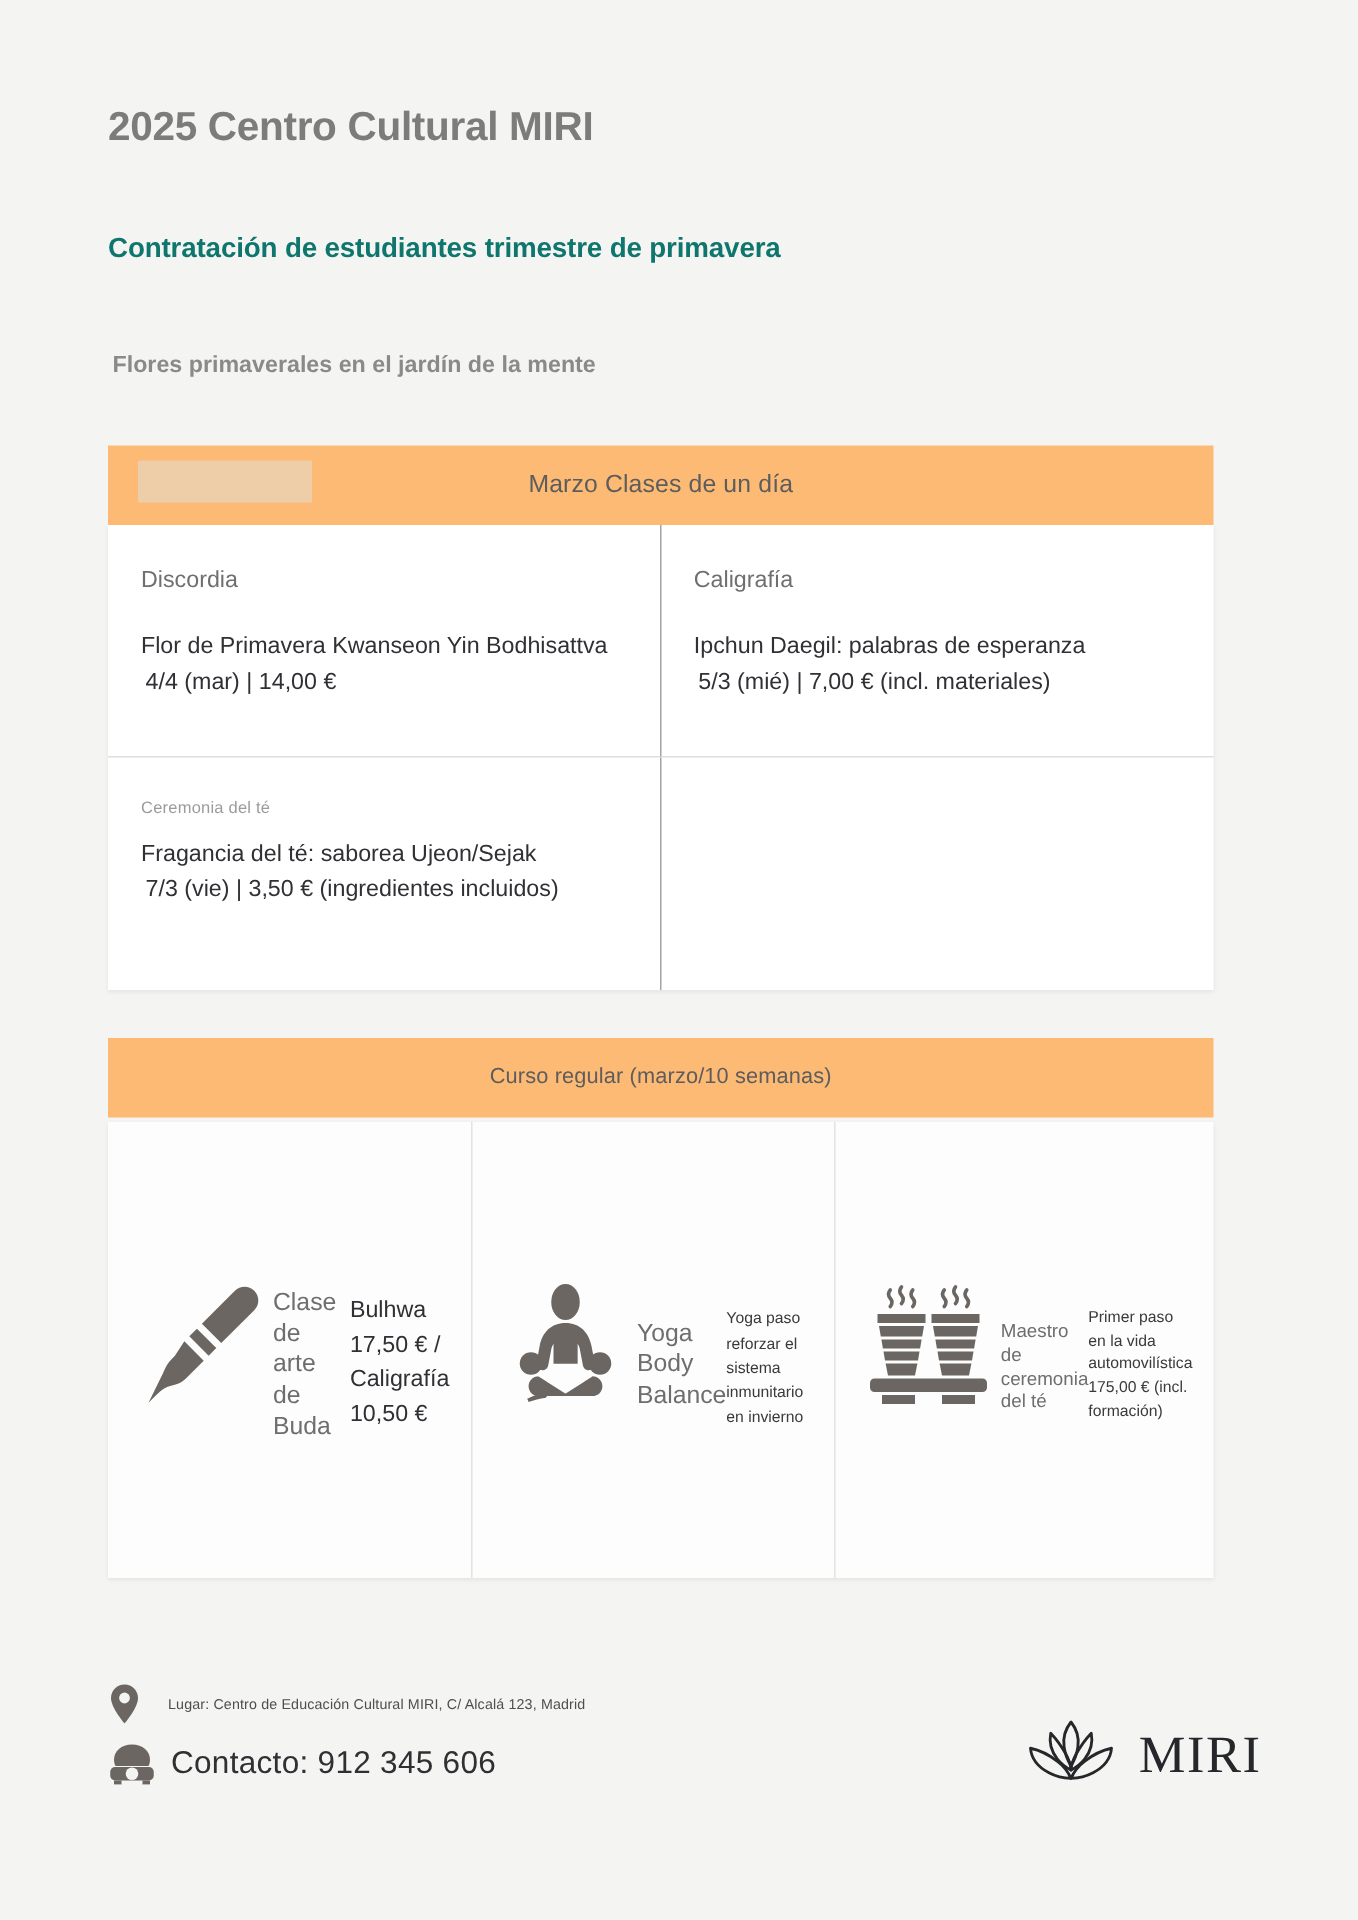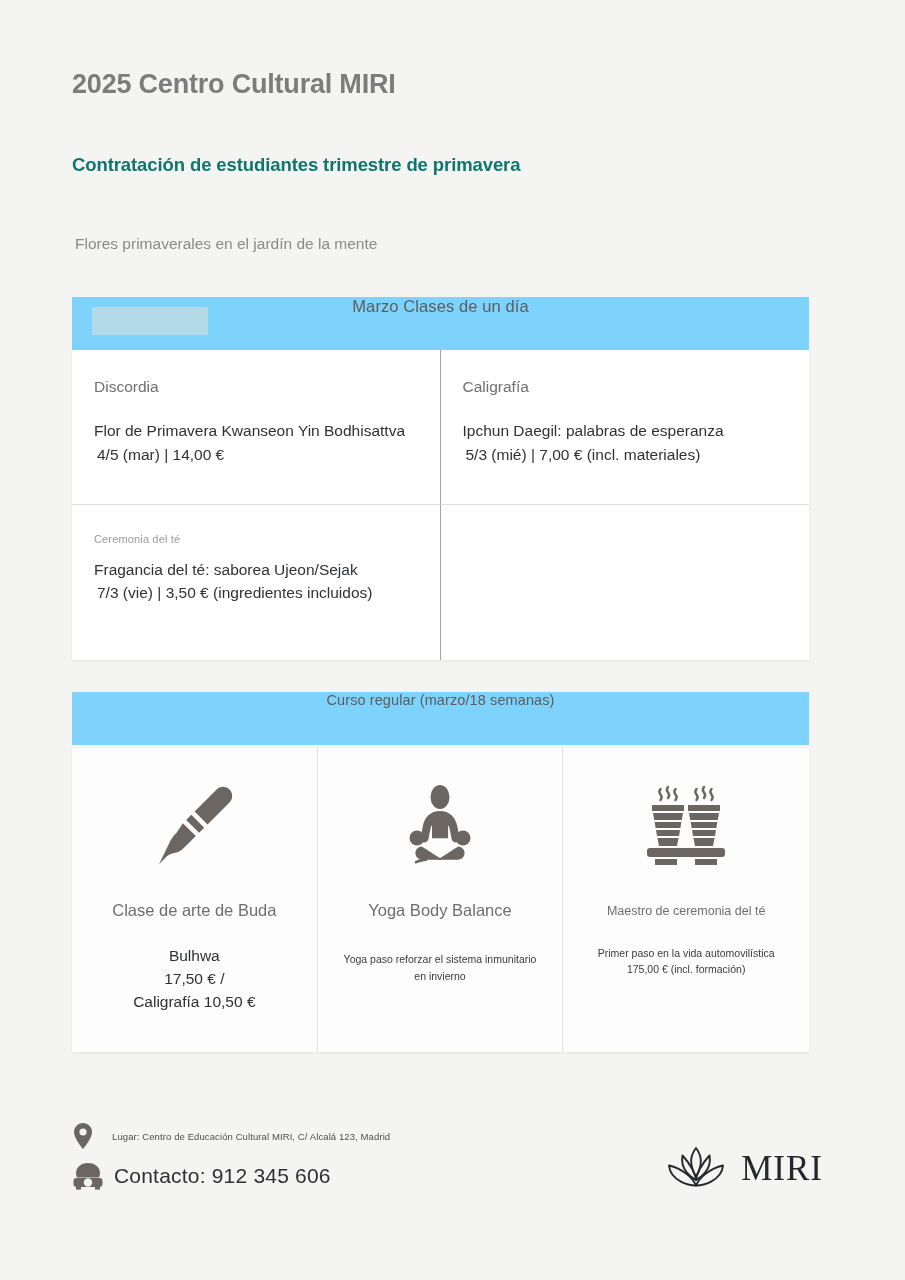--- a/index.html
+++ b/index.html
@@ -39,41 +39,41 @@
     font-size: 18.5px;
     font-weight: 700;
     color: #0f766e;
     margin: 0;
     padding-top: 53px;
     letter-spacing: -0.1px;
     line-height: 1.25;
   }
   .tagline {
     font-size: 15.5px;
-    font-weight: 400;
+    font-weight: 700;
     color: #8a8a8a;
     margin: 0;
     padding-top: 57px;
     padding-left: 3px;
     line-height: 1.3;
   }
 
   
   .section {
     margin: 0 72px;
   }
   .section-oneday {
     margin-top: 43px;
   }
   .band {
     position: relative;
-    background: #7dd3fc;
+    background: #fdba74;
     height: 53px;
     display: flex;
-    align-items: flex-start;
+    align-items: center;
     justify-content: center;
     overflow: hidden;
   }
   .band-ghost {
     position: absolute;
     left: 20px;
     top: 10px;
     width: 116px;
     height: 28px;
     background: #e2ded6;
@@ -133,24 +133,24 @@
     display: grid;
     grid-template-columns: 1fr 1fr 1fr;
     background: #fdfdfd;
     margin-top: 3px;
     box-shadow: 0 1px 3px rgba(0,0,0,.07);
   }
   .course-card {
     border-right: 1px solid #e2e2e2;
     box-sizing: border-box;
     padding: 30px 14px 36px 14px;
-    text-align: center;
+    text-align: left;
     min-height: 304px;
     display: flex;
-    flex-direction: column;
+    flex-direction: row;
     align-items: center;
   }
   .course-card:last-child { border-right: none; }
   .course-icon {
     height: 96px;
     display: flex;
     align-items: center;
     justify-content: center;
   }
   .course-title {
@@ -180,21 +180,21 @@
     font-size: 10.5px;
     color: #3a3a3a;
     line-height: 1.5;
     margin-top: 27px;
   }
 
   
   .footer {
     position: absolute;
     left: 72px;
-    right: 58px;
+    right: 40px;
     top: 1118px;
     display: flex;
     align-items: flex-start;
     justify-content: space-between;
   }
   .footer-left { padding-top: 4px; }
   .foot-row {
     display: flex;
     align-items: center;
   }
@@ -248,21 +248,21 @@
     <div class="band">
       <div class="band-ghost"></div>
       <div class="band-title">Marzo Clases de un día</div>
     </div>
     <div class="grid2">
 
       <div class="cell">
         <div class="cell-label">Discordia</div>
         <div class="cell-body">
           <span>Flor de Primavera Kwanseon Yin Bodhisattva</span>
-          <span class="line2">4/5 (mar) | 14,00 €</span>
+          <span class="line2">4/4 (mar) | 14,00 €</span>
         </div>
       </div>
 
       <div class="cell">
         <div class="cell-label">Caligrafía</div>
         <div class="cell-body">
           <span>Ipchun Daegil: palabras de esperanza</span>
           <span class="line2">5/3 (mié) | 7,00 € (incl. materiales)</span>
         </div>
       </div>
@@ -274,21 +274,21 @@
           <span class="line2">7/3 (vie) | 3,50 € (ingredientes incluidos)</span>
         </div>
       </div>
 
 
     </div>
   </div>
 
   <div class="section section-course">
     <div class="band">
-      <div class="band-title small">Curso regular (marzo/18 semanas)</div>
+      <div class="band-title small">Curso regular (marzo/10 semanas)</div>
     </div>
     <div class="grid3">
 
       <div class="course-card">
         <div class="course-icon">
           <svg width="96" height="92" viewBox="0 0 96 92" aria-hidden="true">
             <g fill="#6b6661">
               <path d="M83.5 9.5c-3.6-3.6-9.3-3.6-12.9 0L48.6 31.5l12.9 12.9 22-21.9c3.6-3.6 3.6-9.4 0-13z"></path>
               <path d="M45.3 34.8l12.9 12.9-5.1 5.1L40.2 39.9z"></path>
               <path d="M36.9 43.2l12.9 12.9-10.2 10.2c-2.3 2.3-4.1 4-6.6 5.1-3.4 1.5-6.5 1.4-9.6 3.2-2 1.2-3.4 2.6-5.2 4.4l-5.2 5.2 9.5-19.4c1.2-2.5 2-4.6 3.6-6.9 1.4-2 2.7-3.3 4.5-5.1z"></path>

